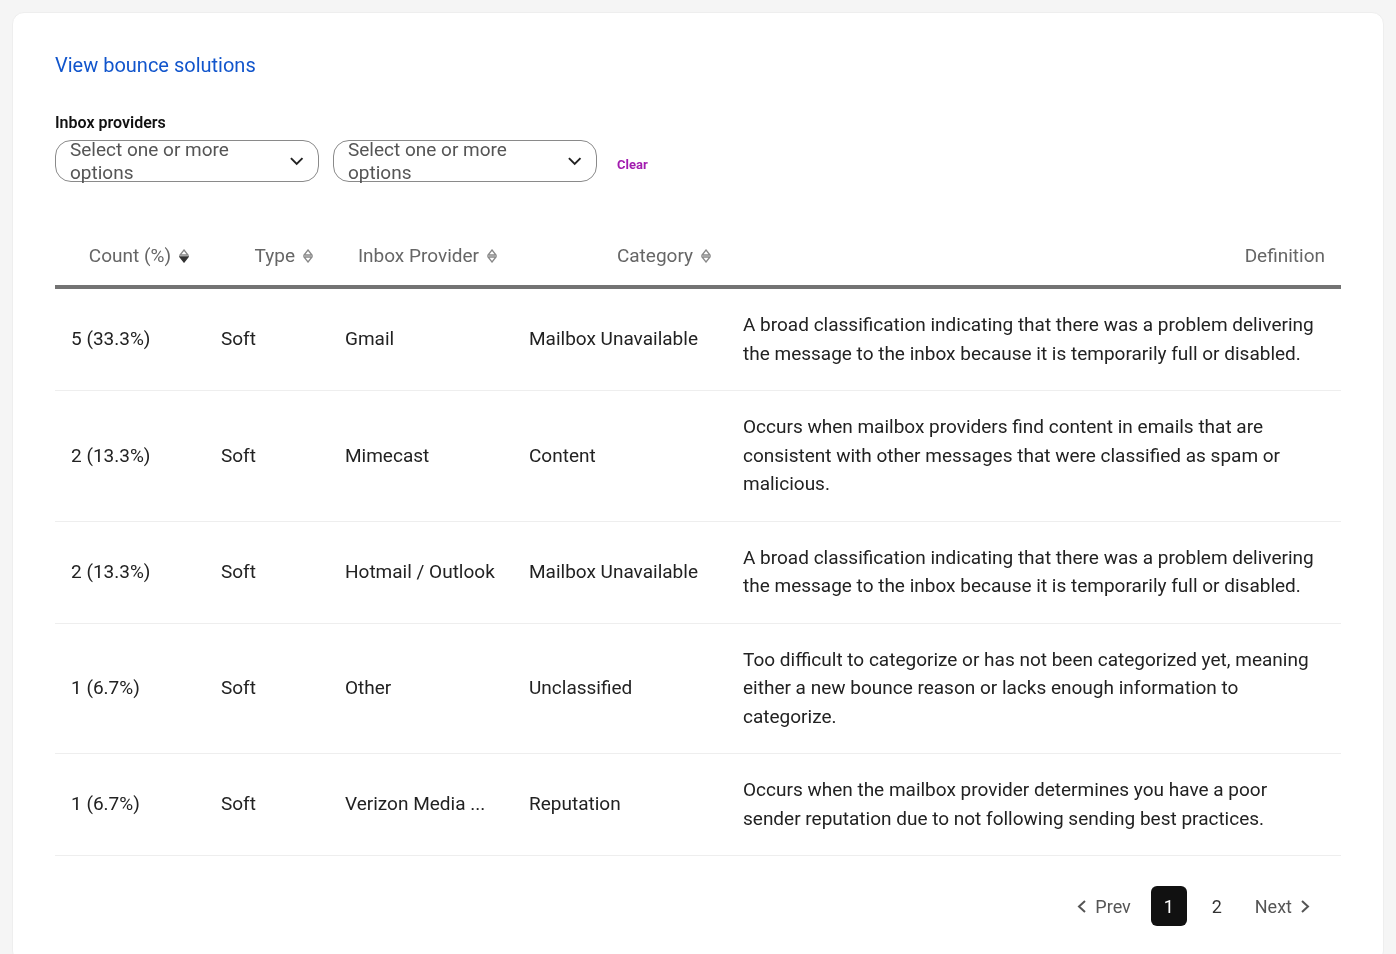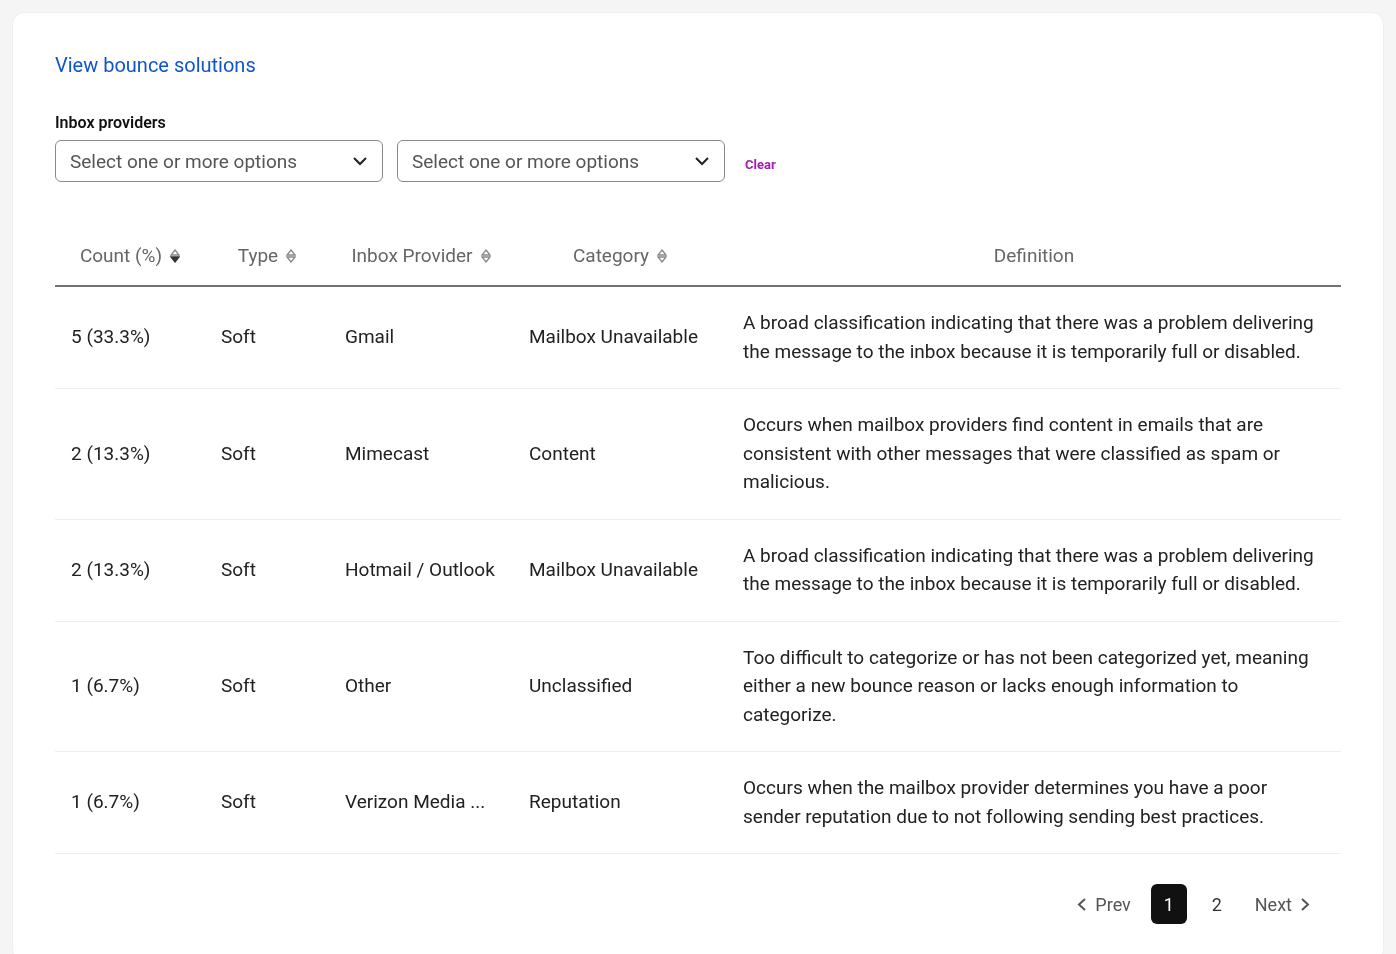--- a/index.html
+++ b/index.html
@@ -48,24 +48,24 @@
     .filter-label {
       font-size: 16px;
       font-weight: 600;
       margin-bottom: 8px;
       color: #111;
     }
     .select {
       display: flex;
       align-items: center;
       justify-content: space-between;
-      width: 328px;
+      width: 264px;
       height: 42px;
       border: 1px solid #8a8a8a;
-      border-radius: 6px;
+      border-radius: 16px;
       padding: 0 14px;
       background: #fff;
       cursor: pointer;
     }
     .select-placeholder {
       font-size: 19px;
       color: #555;
     }
     .chevron {
       width: 16px;
@@ -77,26 +77,26 @@
       cursor: pointer;
       padding-bottom: 10px;
       margin-left: 6px;
       font-weight: bold;
     }
     table {
       width: 100%;
       border-collapse: collapse;
     }
     thead th {
-      text-align: center;
+      text-align: right;
       font-weight: 400;
       font-size: 19px;
       color: #666;
       padding: 12px 16px 18px 16px;
-      border-bottom: 2px solid #737373;
+      border-bottom: 4px solid #737373;
     }
     .th-inner {
       display: inline-flex;
       align-items: center;
       gap: 8px;
       cursor: pointer;
     }
     .sort-icon {
       display: inline-flex;
       flex-direction: column;

